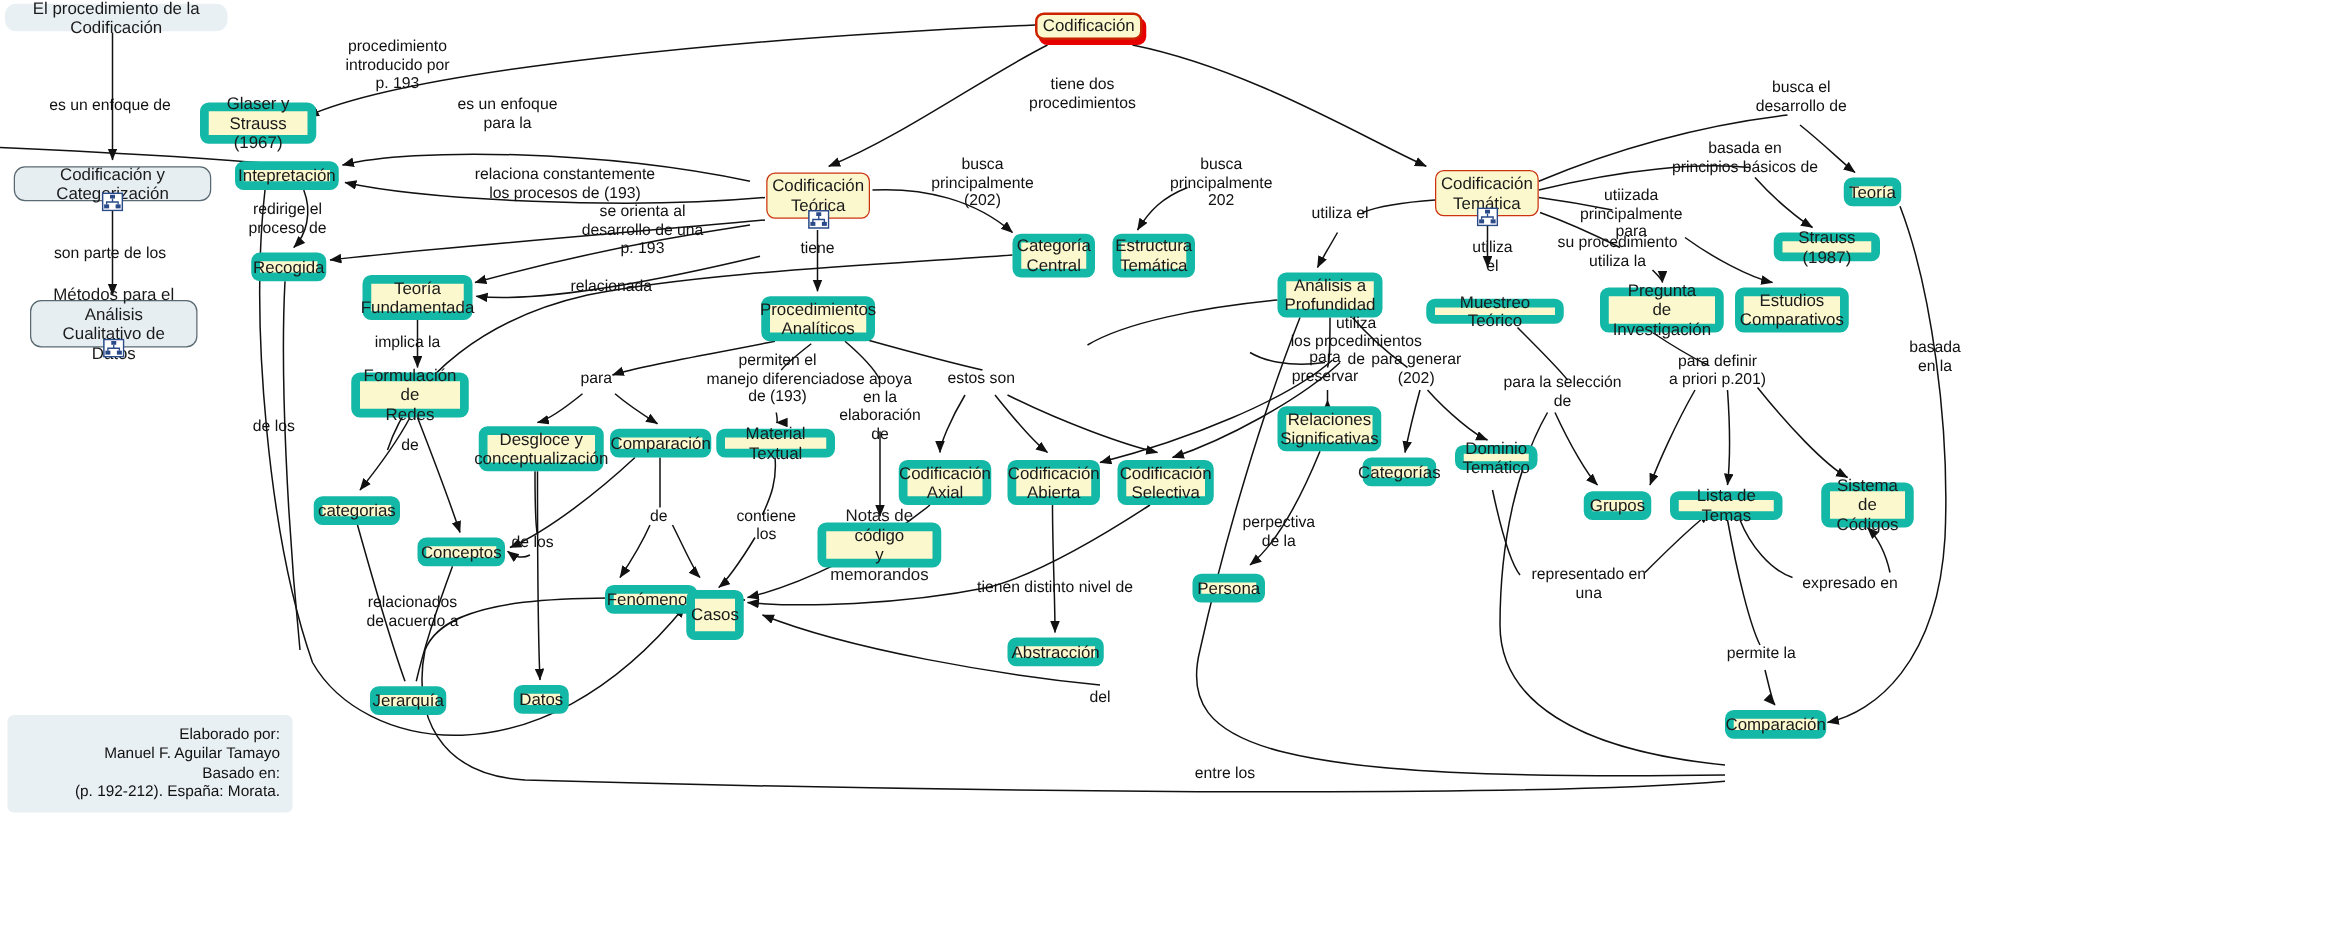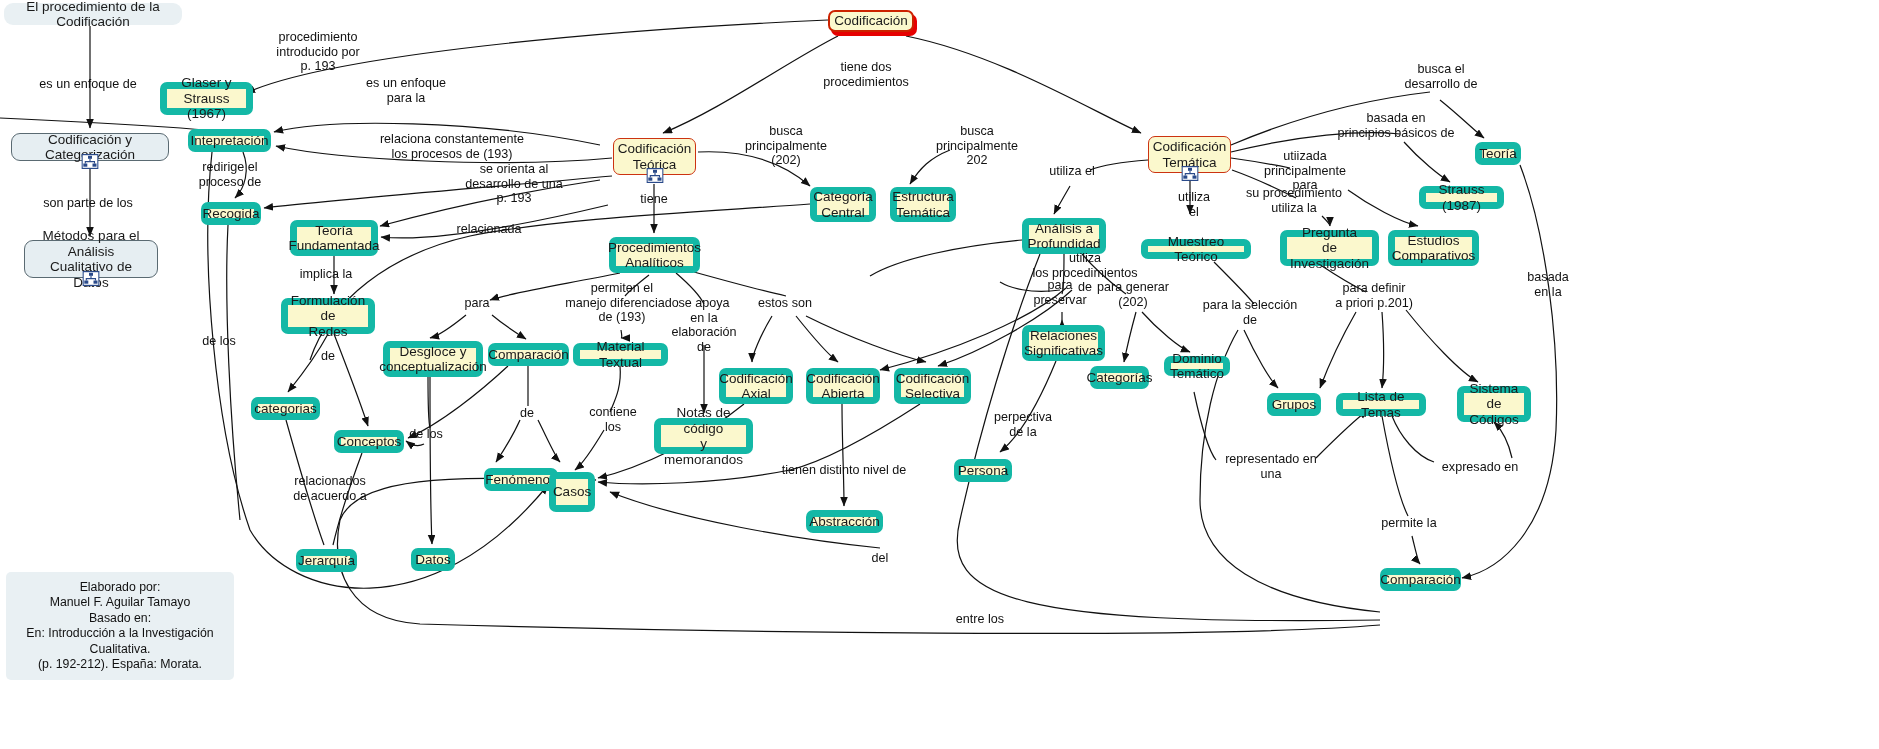--- a/index.html
+++ b/index.html
@@ -8,21 +8,21 @@
   svg#edges{position:absolute;left:0;top:0;width:1879px;height:749px;pointer-events:none;}
   .node{position:absolute;box-sizing:border-box;background:#fbf8cd;border:7px solid #14b8a6;
         border-radius:7px;color:#1a1a1a;font-size:13.5px;line-height:15.5px;text-align:center;
         display:flex;align-items:center;justify-content:center;padding:3px 7px;white-space:pre-line;}
   .node.blue{background:#e6eef2;border:1px solid #5a6a72;border-radius:9px;}
   .node.plain{background:#e9f0f3;border:none;border-radius:9px;}
   .node.root{border:2px solid #cc2200;box-shadow:3px 4px 0 0 #e60000;}
   .node.hot{border:1.6px solid #cc3311;}
   .elabel{position:absolute;font-size:12.6px;line-height:14.6px;color:#111;text-align:center;
           white-space:pre-line;transform:translate(-50%,-50%);pointer-events:none;}
-  .credit{position:absolute;font-size:12.3px;line-height:15.4px;color:#111;text-align:center;
+  .credit{position:absolute;font-size:12.3px;line-height:15.4px;color:#111;text-align:right;
           background:#e9f0f3;border-radius:5px;padding:8px 10px;box-sizing:border-box;}
   .credit i{font-style:italic;}
   .nicon{position:absolute;left:50%;bottom:-9px;transform:translateX(-50%);width:17px;height:15px;}
 </style>
 </head>
 <body>
 
 <div id="canvas">
 
   <svg id="edges" viewBox="0 0 1879 749">
@@ -319,17 +319,16 @@
       <div class="elabel" style="left: 1271px; top: 467px;">representado en
 una</div>
       <div class="elabel" style="left: 1480px; top: 467px;">expresado en</div>
       <div class="elabel" style="left: 1409px; top: 523px;">permite la</div>
     </div>
 
   <div class="credit" style="left:6px;top:572px;width:228px;">
     <div>Elaborado por:</div>
     <div>Manuel F. Aguilar Tamayo</div>
     <div>Basado en:</div>
-    <div>En: Introducción a la Investigación Cualitativa.</div>
     <div>(p. 192-212). España: Morata.</div>
   </div>
 
 </div>
 
 </body></html>

